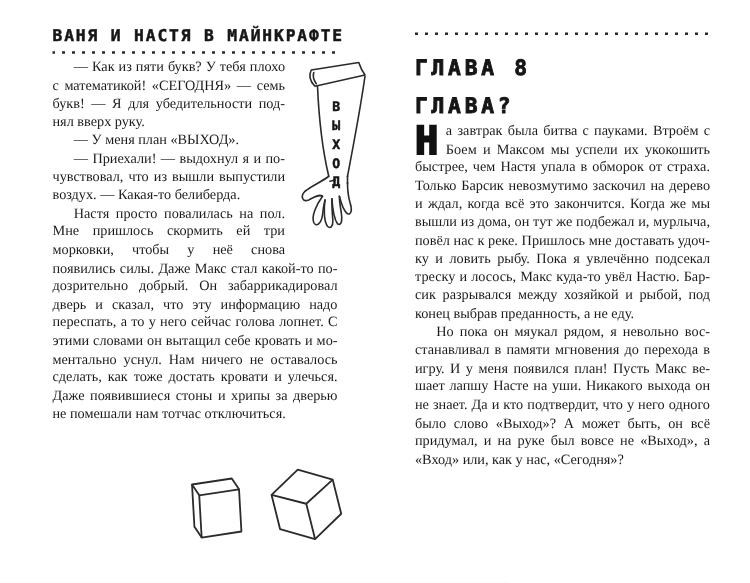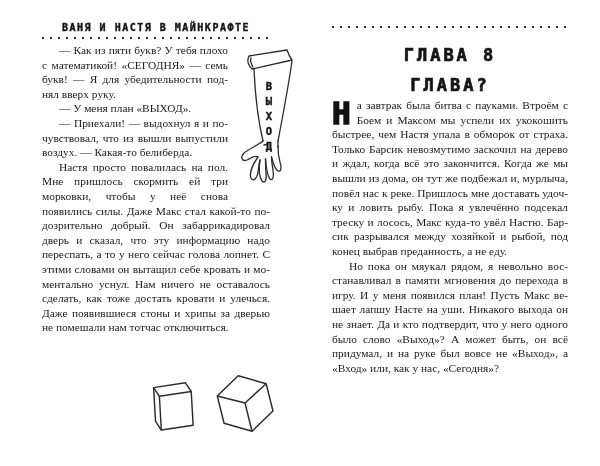--- a/index.html
+++ b/index.html
@@ -12,31 +12,31 @@
   .page-left{left:42px;width:228px;}
   .page-right{left:332px;width:236px;}
 
   
   .px{
     font-family:"DejaVu Sans Mono",monospace;
     font-weight:bold;
     color:#161616;
   }
   .running-head{
-    text-align:center;font-size:10px;letter-spacing:1.5px;
+    text-align:center;font-size:13px;letter-spacing:1.5px;
     -webkit-text-stroke:.4px #161616;
     white-space:nowrap;
   }
   .dotted-rule{
     margin-top:4px;height:3px;
     background-image:repeating-linear-gradient(90deg,#2a2a2a 0 2.2px,transparent 2.2px 8px);
     background-repeat:no-repeat;background-size:100% 2.2px;background-position:0 0;
   }
 
-  .chapter-title{margin-top:16px;text-align:center;}
+  .chapter-title{margin-top:16px;text-align:left;}
   .chapter-title div{
     font-size:17px;letter-spacing:3px;line-height:20px;
     -webkit-text-stroke:.7px #161616;
   }
   .chapter-title div + div{margin-top:10px;}
 
   .body-text{
     margin-top:3px;
     font-size:11.4px;line-height:14.6px;
     text-align:justify;

